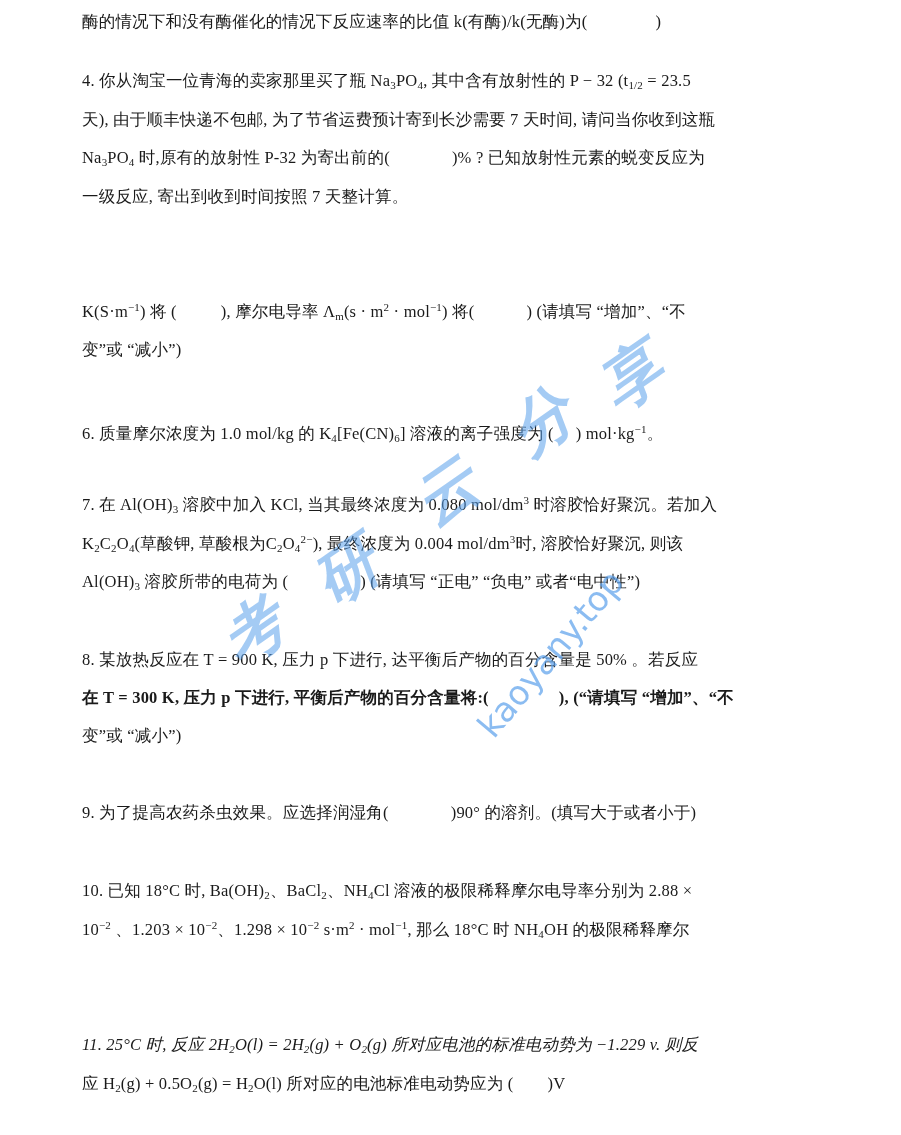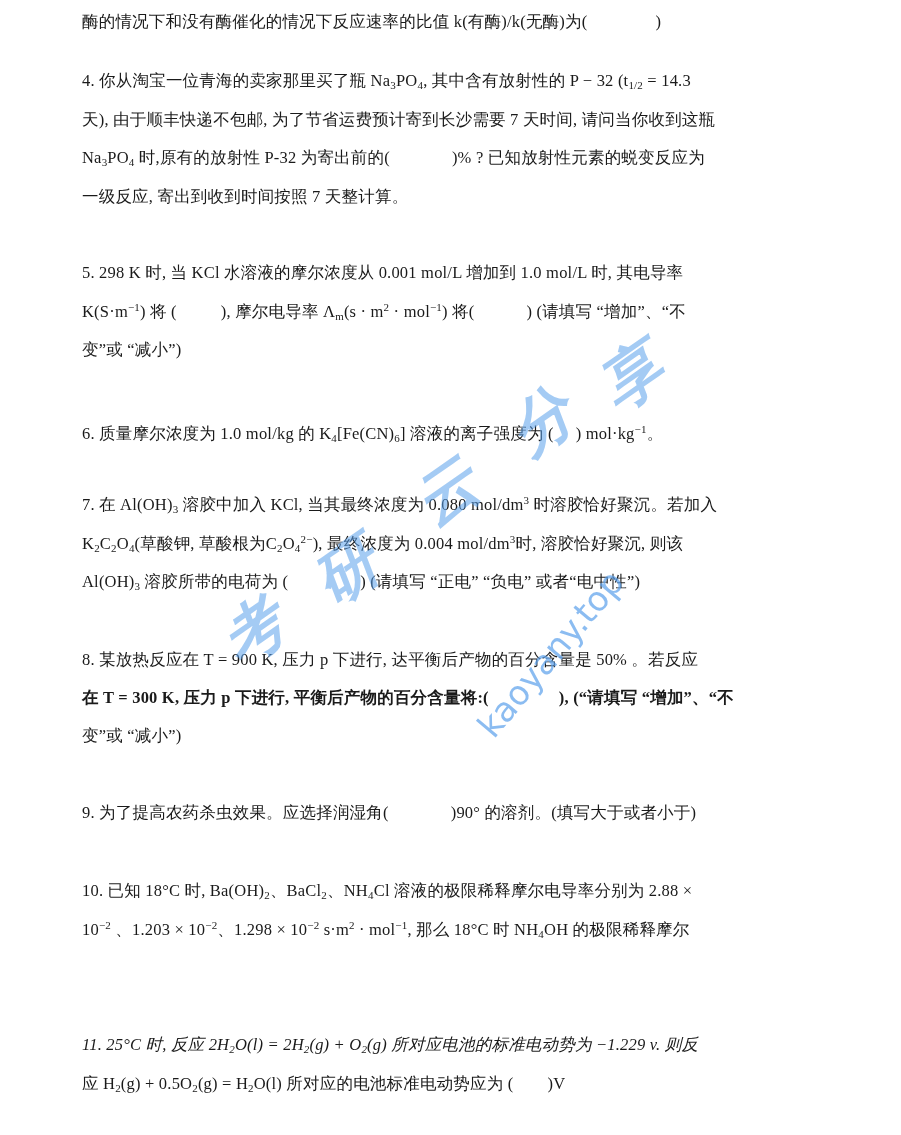--- a/index.html
+++ b/index.html
@@ -15,25 +15,24 @@
   .wm-cn { position: absolute; color: rgba(90,160,235,0.55); font-family: "DejaVu Serif", serif;
            font-size: 62px; font-style: italic; font-weight: bold; }
   .wm-url { position: absolute; color: rgba(90,160,235,0.7); font-family: "DejaVu Sans", sans-serif;
             font-size: 34px; transform-origin: left bottom; }
 </style>
 </head>
 <body>
 
 <div class="page" id="page">
     <div class="line" style="top: 11px;"><span>酶的情况下和没有酶催化的情况下反应速率的比值 k(有酶)/k(无酶)为(</span><span class="blank" style="width: 68px;"></span><span>)</span></div>
-    <div class="line" style="top: 70px;"><span>4. 你从淘宝一位青海的卖家那里买了瓶 Na</span><sub>3</sub><span>PO</span><sub>4</sub><span>, 其中含有放射性的 P − 32 (t</span><sub>1/2</sub><span> = 14.3</span></div>
+    <div class="line" style="top: 70px;"><span>4. 你从淘宝一位青海的卖家那里买了瓶 Na</span><sub>3</sub><span>PO</span><sub>4</sub><span>, 其中含有放射性的 P − 32 (t</span><sub>1/2</sub><span> = 23.5</span></div>
     <div class="line" style="top: 109px;"><span>天), 由于顺丰快递不包邮, 为了节省运费预计寄到长沙需要 7 天时间, 请问当你收到这瓶</span></div>
     <div class="line" style="top: 147px;"><span>Na</span><sub>3</sub><span>PO</span><sub>4</sub><span> 时,原有的放射性 P-32 为寄出前的(</span><span class="blank" style="width: 62px;"></span><span>)% ? 已知放射性元素的蜕变反应为</span></div>
     <div class="line" style="top: 186px;"><span>一级反应, 寄出到收到时间按照 7 天整计算。</span></div>
-    <div class="line" style="top: 262px;"><span>5. 298 K 时, 当 KCl 水溶液的摩尔浓度从 0.001 mol/L 增加到 1.0 mol/L 时, 其电导率</span></div>
     <div class="line" style="top: 301px;"><span>K(S·m</span><sup>−1</sup><span>) 将 (</span><span class="blank" style="width: 44px;"></span><span>), 摩尔电导率 Λ</span><sub>m</sub><span>(s · m</span><sup>2</sup><span> · mol</span><sup>−1</sup><span>) 将(</span><span class="blank" style="width: 52px;"></span><span>) (请填写 “增加”、“不</span></div>
     <div class="line" style="top: 339px;"><span>变”或 “减小”)</span></div>
     <div class="line" style="top: 423px;"><span>6. 质量摩尔浓度为 1.0 mol/kg 的 K</span><sub>4</sub><span>[Fe(CN)</span><sub>6</sub><span>] 溶液的离子强度为 (</span><span class="blank" style="width: 22px;"></span><span>) mol·kg</span><sup>−1</sup><span>。</span></div>
     <div class="line" style="top: 494px;"><span>7. 在 Al(OH)</span><sub>3</sub><span> 溶胶中加入 KCl, 当其最终浓度为 0.080 mol/dm</span><sup>3</sup><span> 时溶胶恰好聚沉。若加入</span></div>
     <div class="line" style="top: 533px;"><span>K</span><sub>2</sub><span>C</span><sub>2</sub><span>O</span><sub>4</sub><span>(草酸钾, 草酸根为C</span><sub>2</sub><span>O</span><sub>4</sub><sup>2−</sup><span>), 最终浓度为 0.004 mol/dm</span><sup>3</sup><span>时, 溶胶恰好聚沉, 则该</span></div>
     <div class="line" style="top: 571px;"><span>Al(OH)</span><sub>3</sub><span> 溶胶所带的电荷为 (</span><span class="blank" style="width: 72px;"></span><span>) (请填写 “正电” “负电” 或者“电中性”)</span></div>
     <div class="line" style="top: 649px;"><span>8. 某放热反应在 T = 900 K, 压力 p 下进行, 达平衡后产物的百分含量是 50% 。若反应</span></div>
     <div class="line" style="top: 687px; font-weight: bold;"><span>在 T = 300 K, 压力 p 下进行, 平衡后产物的百分含量将:(</span><span class="blank" style="width: 70px;"></span><span>), (“请填写 “增加”、“不</span></div>
     <div class="line" style="top: 725px;"><span>变”或 “减小”)</span></div>
     <div class="line" style="top: 802px;"><span>9. 为了提高农药杀虫效果。应选择润湿角(</span><span class="blank" style="width: 62px;"></span><span>)90° 的溶剂。(填写大于或者小于)</span></div>

